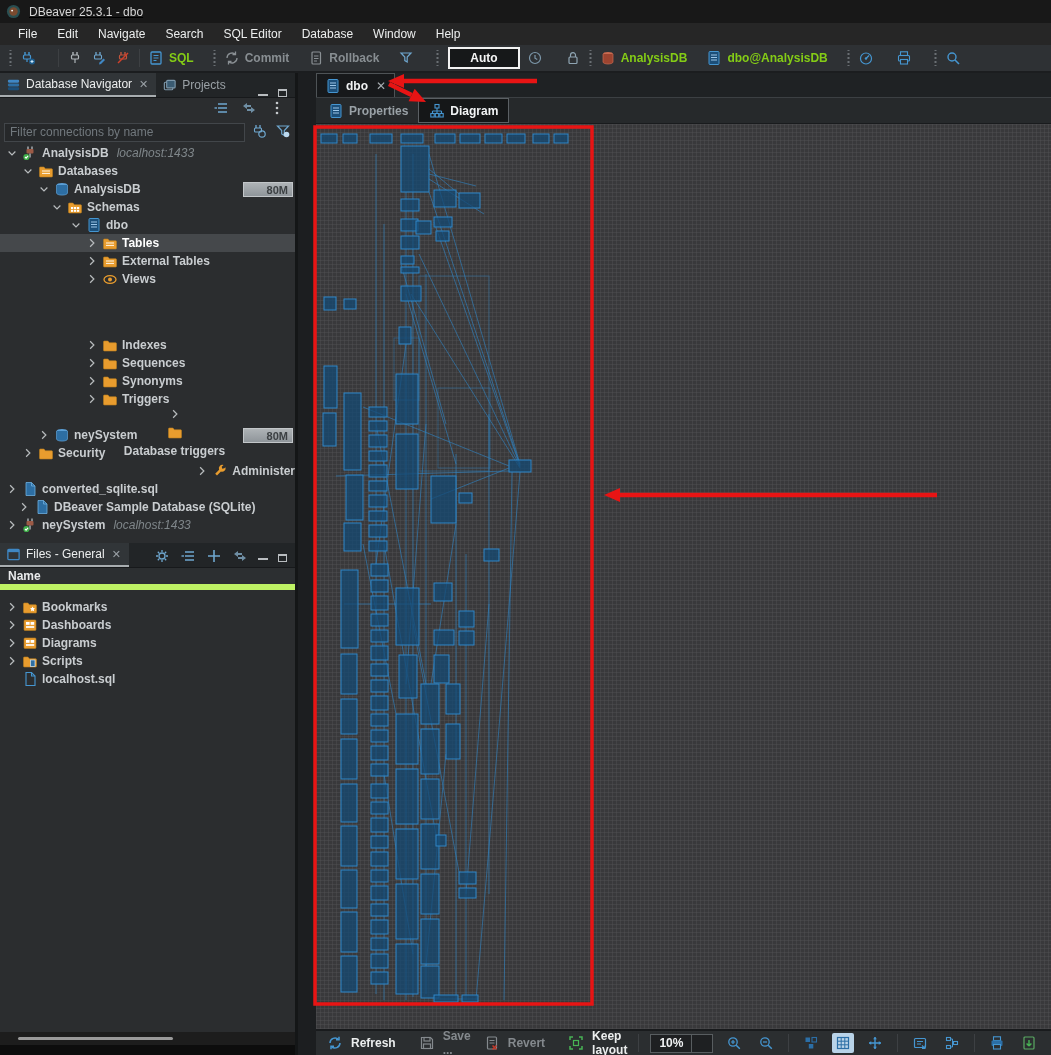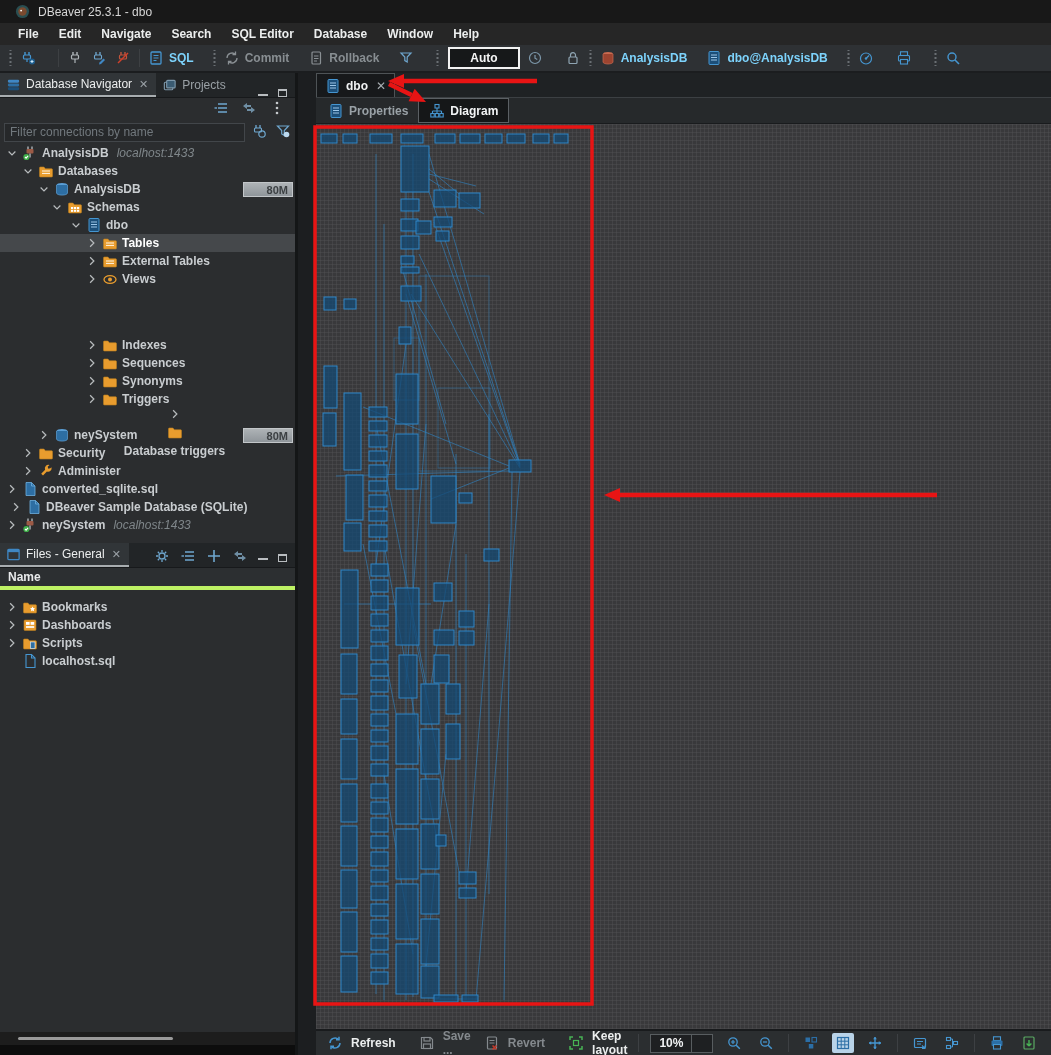--- a/index.html
+++ b/index.html
@@ -1,32 +1,32 @@
 <!DOCTYPE html>
 <html><head>
 <meta charset="utf-8">
 <style>
   * { margin:0; padding:0; box-sizing:border-box; }
   html,body { width:1051px; height:1055px; overflow:hidden; background:#0d0d0d;
     font-family:"Liberation Sans", sans-serif; font-size:12px; -webkit-font-smoothing:antialiased; }
   .window { position:relative; width:1051px; height:1055px; background:#1c1e20; }
 
   
-  .titlebar { height:23px; background:#181818; display:flex; align-items:center; padding-left:15px; gap:8px; }
+  .titlebar { height:23px; background:#181818; display:flex; align-items:center; padding-left:6px; gap:8px;text-decoration:underline; }
   .titlebar .title { color:#d6d6d6; font-size:12px; }
   .menubar { height:22px; background:#262626; display:flex; align-items:center; padding-left:8px; }
-  .menubar .mitem { color:#eceeee; font-weight:700; padding:3px 10px; cursor:default;text-align:right; }
+  .menubar .mitem { color:#eceeee; font-weight:400; padding:3px 10px; cursor:default;text-align:right; }
   .toolbar { height:28px; background:#2e3134; border-bottom:2px solid #1b1d1f; display:flex; align-items:center; padding:0 4px; }
   .tgroup { display:flex; align-items:center; gap:2px; height:100%; }
   .handle { width:5px; height:16px; margin:0 4px;
     background-image:radial-gradient(#6a6f73 1px, transparent 1.2px); background-size:4px 4px; background-position:center; }
   .vline { width:1px; height:18px; background:#202224; border-right:1px solid #3d4043; margin:0 5px; }
   .tbtn { display:flex; align-items:center; gap:4px; padding:2px 3px; border-radius:2px; }
   .tlabel { color:#888e92; font-weight:700; }
-  .tlabel.lit { color:#7dd3fc; }
+  .tlabel.lit { color:#84cc16; }
   .chev { width:0; height:0; border-left:4px solid transparent; border-right:4px solid transparent; border-top:5px solid #7c8count; border-top-color:#7c8286; margin:0 2px; }
   .autobox { border:2px solid #f2f2f2; background:#161819; color:#f5f5f5; font-weight:700; padding:2px 20px; margin:0 4px; }
 
   
   .main { display:flex; height:982px;gap:18px; }
   .leftcol { width:313px; background:#2b2d2f; border-right:3px solid #141617; display:flex; flex-direction:column; }
   .editor { width:735px; display:flex; flex-direction:column; }
 
   
   .ptabs { height:25px; background:#222527; display:flex; align-items:flex-end; border-bottom:1px solid #17191b; }
@@ -44,21 +44,21 @@
   .tree { flex:1; overflow:hidden; position:relative; }
   .trow { height:18px; display:flex; align-items:center; gap:4px; white-space:nowrap; }
   .trow.sel { background:#45484b; }
   .tchev { width:12px; height:12px; flex:none; display:flex; align-items:center; justify-content:center; }
   .tlab { color:#c9cdd0; font-weight:700; }
   .trow.sel .tlab { color:#ffffff; }
   .tdet { color:#7f868a; font-style:italic; margin-left:4px; }
   .tbadge { margin-left:auto; margin-right:2px; width:50px; text-align:right; padding:0 4px;
     background:linear-gradient(#aeb3b6,#8f959a); color:#3c4043; font-weight:700; font-size:11px;
     border:1px solid #c2c6c9; height:15px; line-height:14px; }
-  .colheader { height:22px; background:#2c2f31; border-bottom:4px solid #bef264; color:#e8eaeb; font-weight:700; display:flex; align-items:center; padding-left:8px; }
+  .colheader { height:22px; background:#2c2f31; border-bottom:6px solid #bef264; color:#e8eaeb; font-weight:700; display:flex; align-items:center; padding-left:8px; }
   .hscroll { height:13px; background:#1d1d1d; position:relative; }
   .hscroll .thumb { position:absolute; left:18px; top:5px; width:155px; height:3px; background:#9a9a9a; border-radius:2px; }
   .blackstrip { height:10px; background:#0d0d0d; }
 
   
   .edtabs { height:25px; background:#1f2224; display:flex; align-items:stretch; border-bottom:1px solid #3c4043; }
   .edtab { display:flex; align-items:center; gap:5px; padding:0 8px; background:#17191b; border:1px solid #4e5356; border-bottom:none; color:#f0f2f3; font-weight:700; }
   .edtab .x { color:#a7adb1; font-weight:400; margin-left:3px; }
   .subtabs { height:26px; background:#26292b; display:flex; align-items:stretch; border-bottom:1px solid #191b1d; padding-left:2px; }
   .subtab { display:flex; align-items:center; gap:5px; padding:0 10px; color:#99a1a6; font-weight:700; }
@@ -561,21 +561,21 @@
                   <path d="M5.5 3l5 5-5 5" fill="none" stroke="#b8bcbe" stroke-width="1.6"></path>
                 </svg>
               </span>
               <span style="display: inline-flex; align-items: center;">
                 <svg width="16" height="16" viewBox="0 0 16 16">
                   <path d="M1.5 4.8c0-.4.3-.8.8-.8h3.6l1.5 1.7h6.3c.4 0 .8.3.8.8v6.7c0 .4-.3.8-.8.8H2.3c-.4 0-.8-.3-.8-.8z" fill="#e89c2e" stroke="#b97d20" stroke-width=".6"></path>
                 </svg>
               </span>
               <span class="tlab">Security</span>
             </div>
-            <div class="trow" style="padding-left: 22px;">
+            <div class="trow" style="padding-left: 22px; justify-content: flex-end;">
               <span class="tchev">
                 <svg width="12" height="12" viewBox="0 0 16 16">
                   <path d="M5.5 3l5 5-5 5" fill="none" stroke="#b8bcbe" stroke-width="1.6"></path>
                 </svg>
               </span>
               <span style="display: inline-flex; align-items: center;">
                 <svg width="16" height="16" viewBox="0 0 16 16">
                   <path d="M13.5 4.2a3.6 3.6 0 0 1-4.6 4.4L5 12.5 3.2 10.7l3.9-3.9A3.6 3.6 0 0 1 11.5 2l-1.8 1.8.6 2 2-.6z" fill="#e89c2e"></path>
                 </svg>
               </span>
@@ -588,21 +588,21 @@
                 </svg>
               </span>
               <span style="display: inline-flex; align-items: center;">
                 <svg width="16" height="16" viewBox="0 0 16 16">
                   <path d="M4 1.5h5.5L13 5v9.5H4z" fill="#2d6ea3" stroke="#6daede" stroke-width=".8"></path>
                   <path d="M9.5 1.5V5H13" fill="none" stroke="#6daede" stroke-width=".8"></path>
                 </svg>
               </span>
               <span class="tlab">converted_sqlite.sql</span>
             </div>
-            <div class="trow" style="padding-left: 10px;">
+            <div class="trow" style="padding-left: 18px;">
               <span class="tchev">
                 <svg width="12" height="12" viewBox="0 0 16 16">
                   <path d="M5.5 3l5 5-5 5" fill="none" stroke="#b8bcbe" stroke-width="1.6"></path>
                 </svg>
               </span>
               <span style="display: inline-flex; align-items: center;">
                 <svg width="16" height="16" viewBox="0 0 16 16">
                   <path d="M4 1.5h5.5L13 5v9.5H4z" fill="#2d6ea3" stroke="#6daede" stroke-width=".8"></path>
                   <path d="M9.5 1.5V5H13" fill="none" stroke="#6daede" stroke-width=".8"></path>
                 </svg>
@@ -695,20 +695,36 @@
               </span>
               <span style="display: inline-flex; align-items: center;">
                 <svg width="16" height="16" viewBox="0 0 16 16">
                   <rect x="2" y="3" width="12" height="10.5" rx="1" fill="#e89c2e" stroke="#b97d20" stroke-width=".6"></rect>
                   <rect x="4" y="5" width="3.6" height="2.8" fill="#fff"></rect>
                   <rect x="8.6" y="5" width="3.6" height="2.8" fill="#fff"></rect>
                   <rect x="4" y="9" width="8.2" height="2" fill="#fff" opacity=".85"></rect>
                 </svg>
               </span>
               <span class="tlab">Dashboards</span>
+            </div>
+            <div class="trow" style="padding-left: 6px;">
+              <span class="tchev">
+                <svg width="12" height="12" viewBox="0 0 16 16">
+                  <path d="M5.5 3l5 5-5 5" fill="none" stroke="#b8bcbe" stroke-width="1.6"></path>
+                </svg>
+              </span>
+              <span style="display: inline-flex; align-items: center;">
+                <svg width="16" height="16" viewBox="0 0 16 16">
+                  <rect x="2" y="3" width="12" height="10.5" rx="1" fill="#e89c2e" stroke="#b97d20" stroke-width=".6"></rect>
+                  <rect x="4" y="5" width="3.6" height="2.8" fill="#fff"></rect>
+                  <rect x="8.6" y="5" width="3.6" height="2.8" fill="#fff"></rect>
+                  <rect x="4" y="9" width="8.2" height="2" fill="#fff" opacity=".85"></rect>
+                </svg>
+              </span>
+              <span class="tlab">Diagrams</span>
             </div>
             <div class="trow" style="padding-left: 6px;">
               <span class="tchev">
                 <svg width="12" height="12" viewBox="0 0 16 16">
                   <path d="M5.5 3l5 5-5 5" fill="none" stroke="#b8bcbe" stroke-width="1.6"></path>
                 </svg>
               </span>
               <span style="display: inline-flex; align-items: center;">
                 <svg width="16" height="16" viewBox="0 0 16 16">
                   <path d="M1.5 4.8c0-.4.3-.8.8-.8h3.6l1.5 1.7h6.3c.4 0 .8.3.8.8v6.7c0 .4-.3.8-.8.8H2.3c-.4 0-.8-.3-.8-.8z" fill="#e89c2e" stroke="#b97d20" stroke-width=".6"></path>

